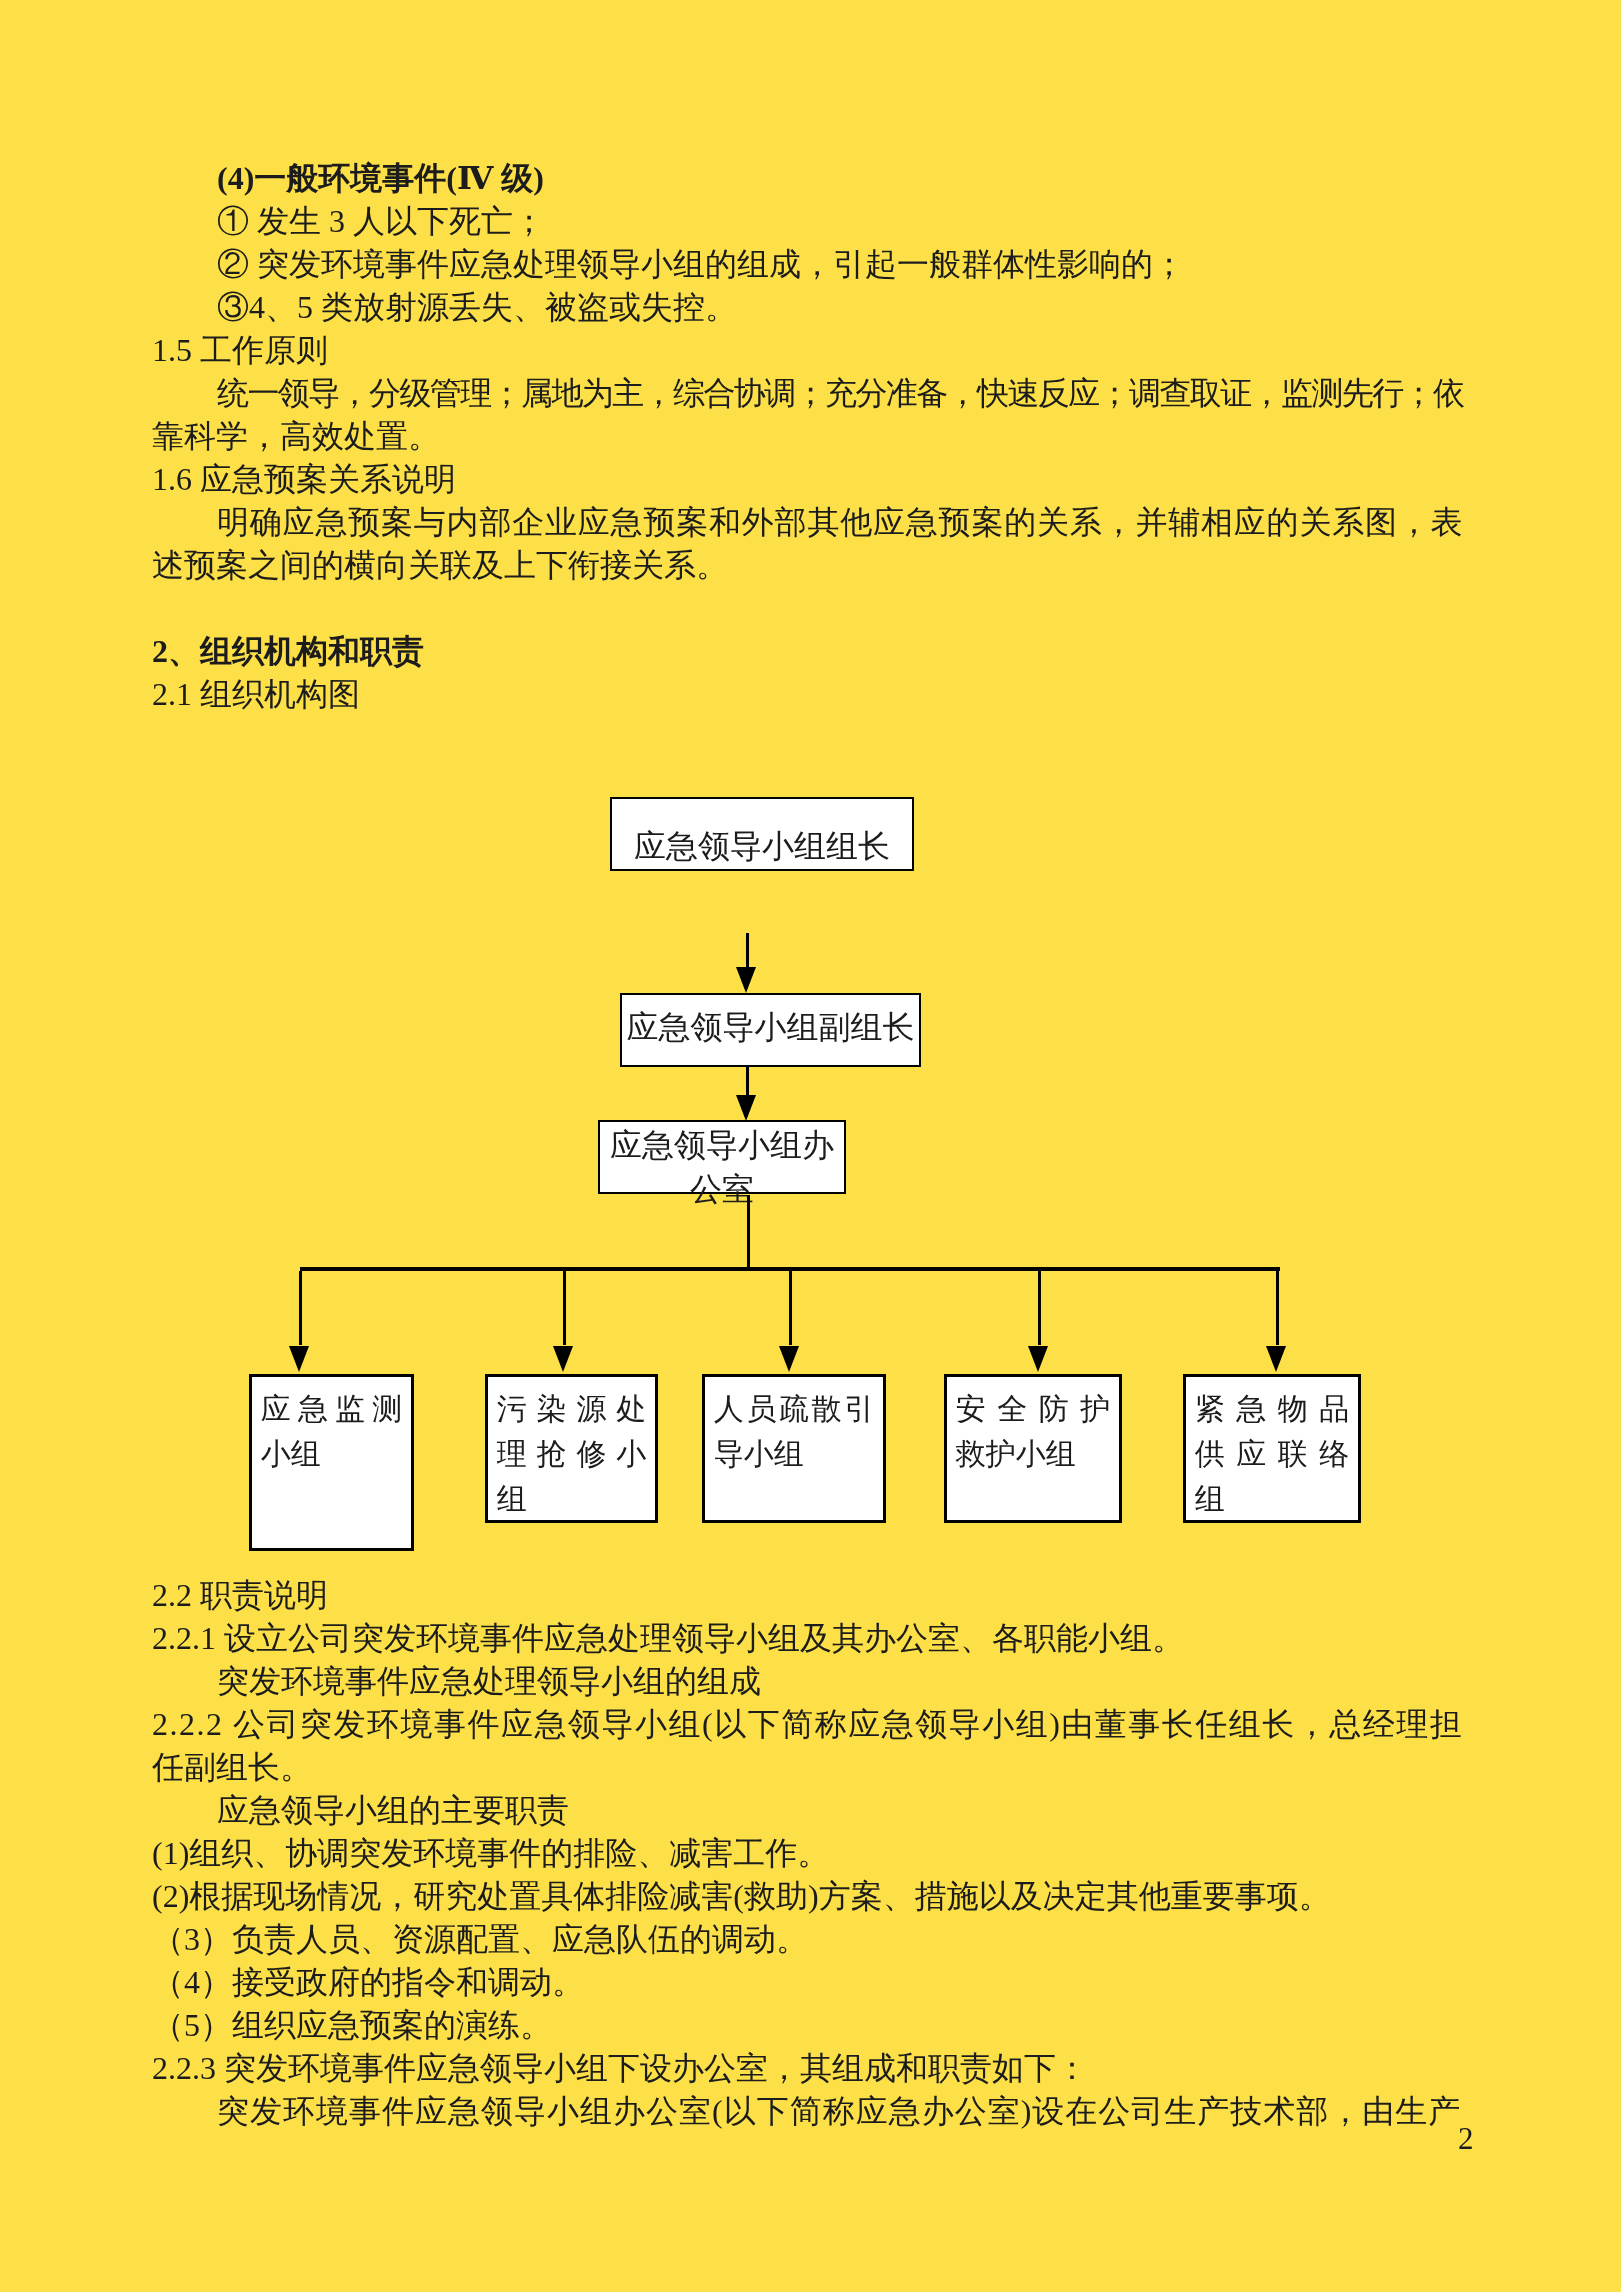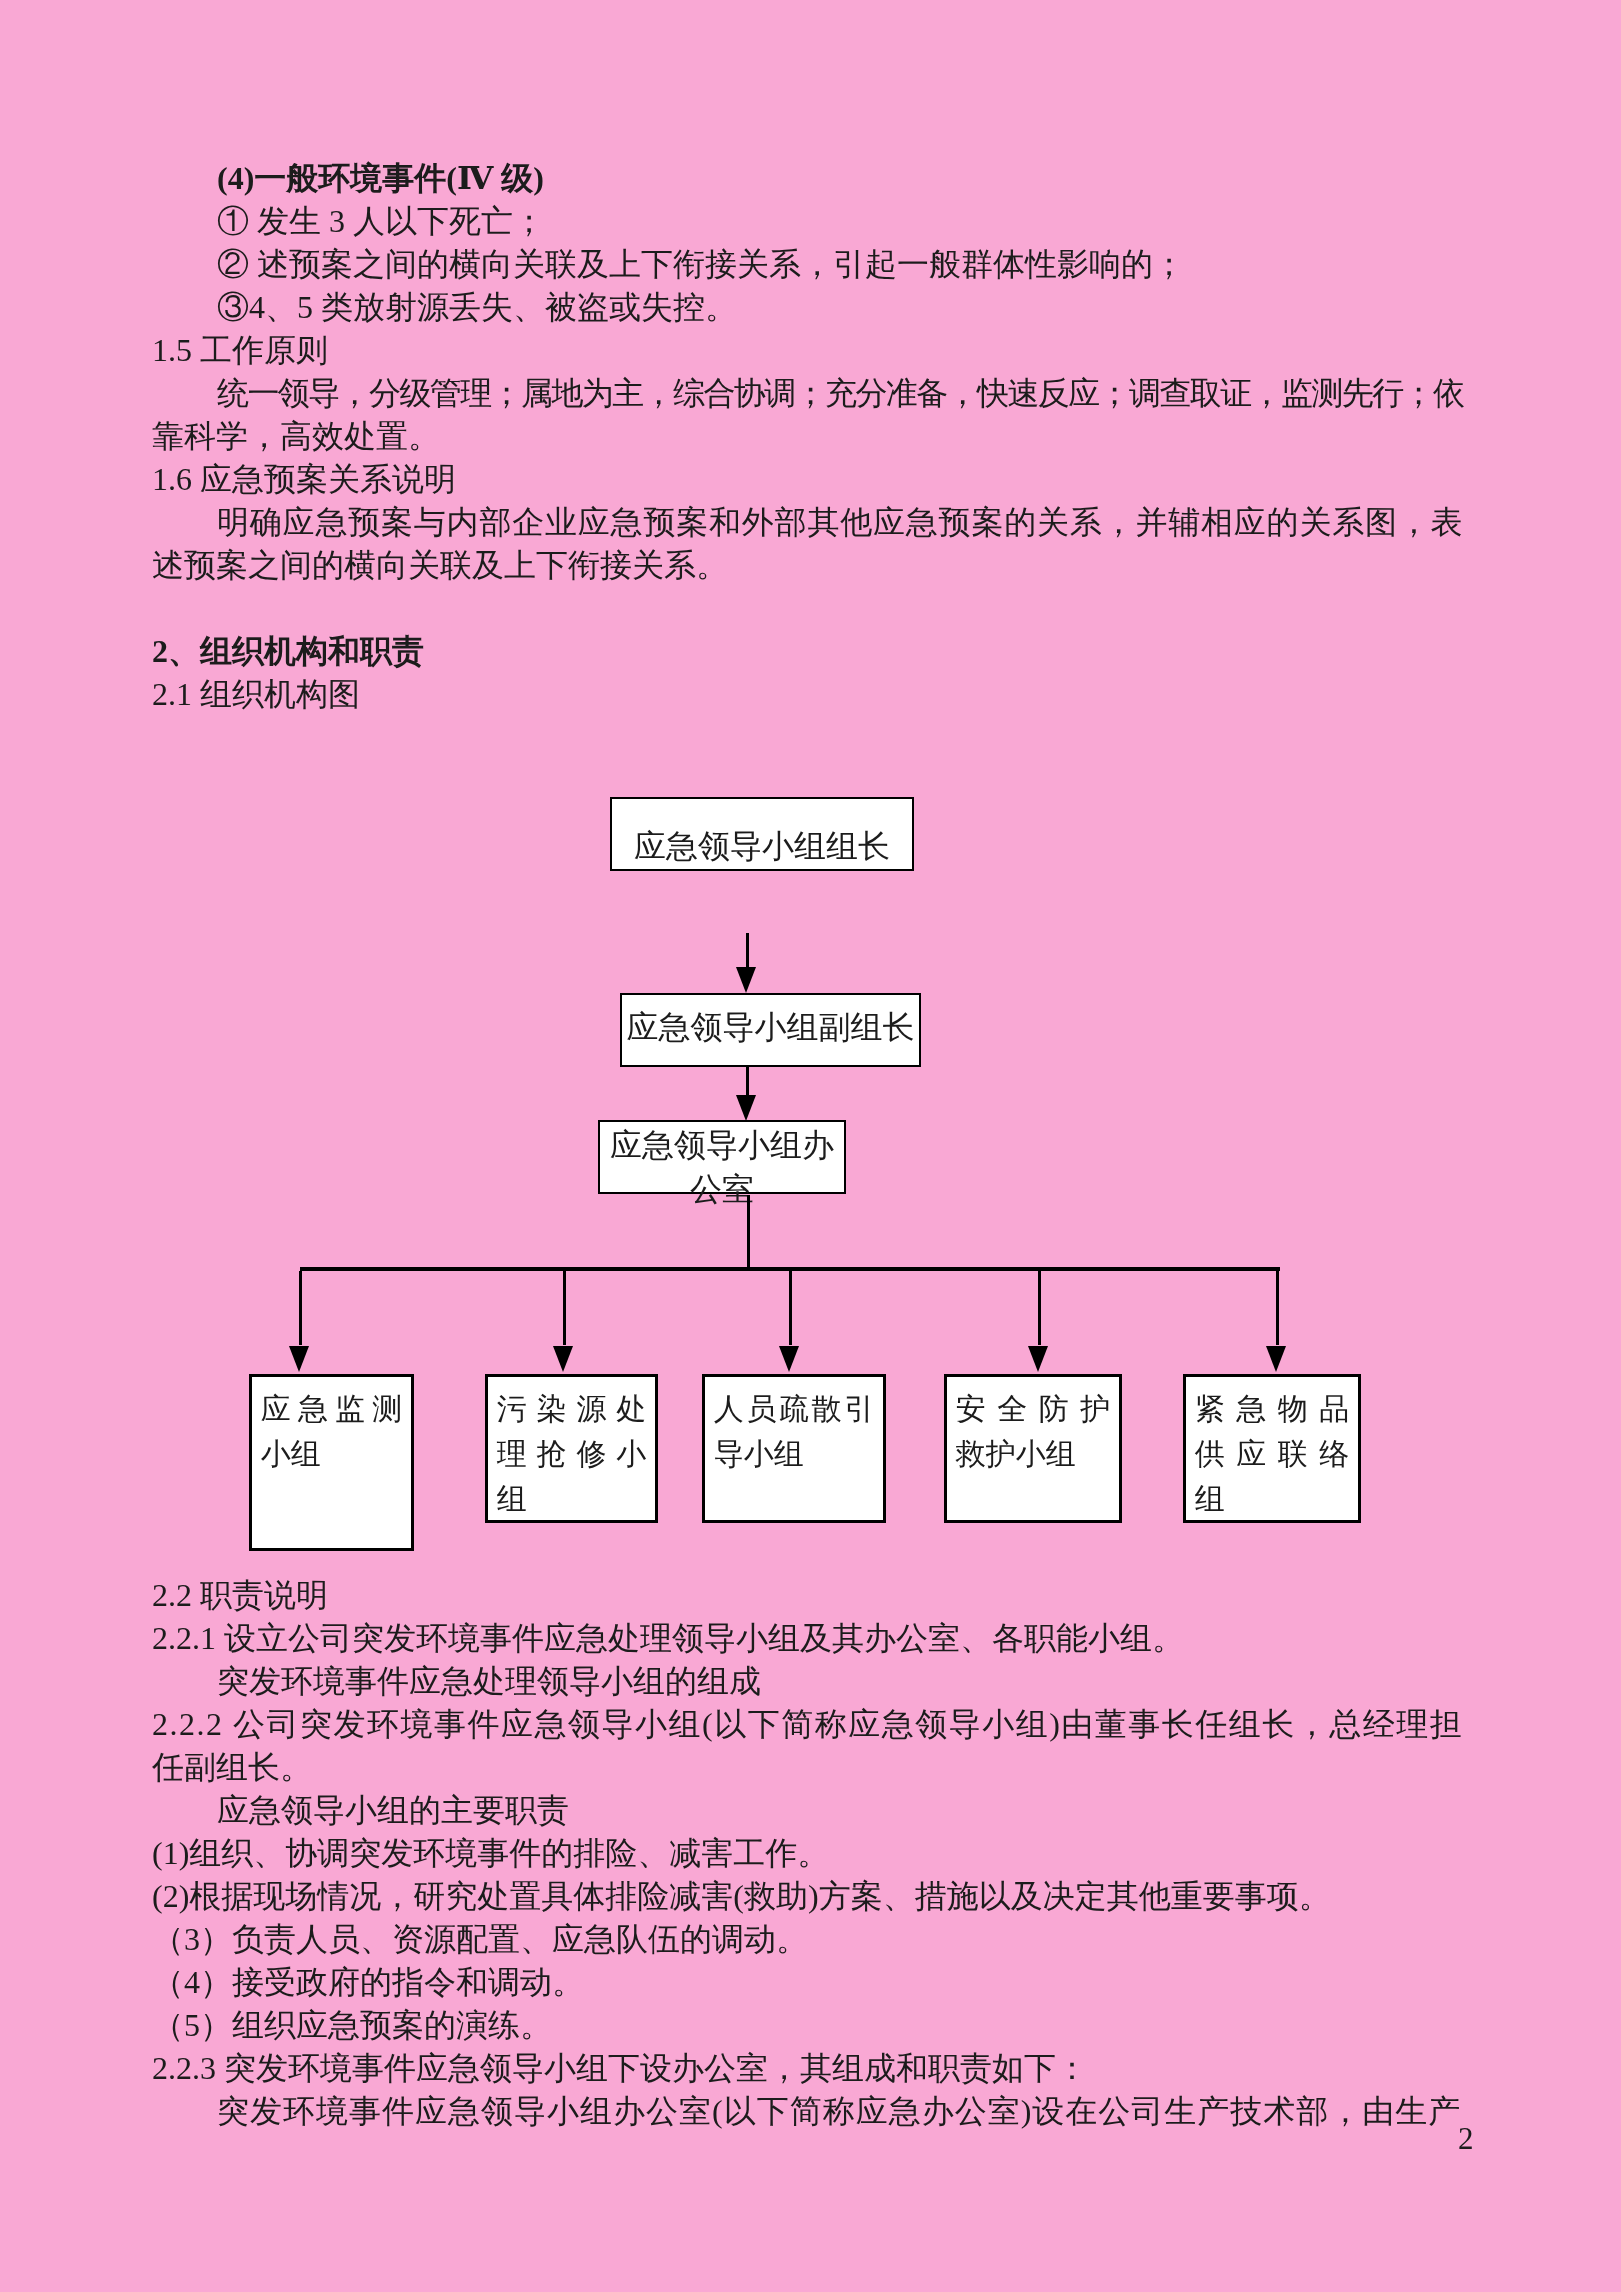--- a/index.html
+++ b/index.html
@@ -1,17 +1,17 @@
 <!DOCTYPE html>
 <html><head>
 <meta charset="utf-8">
 <style>
   html,body{margin:0;padding:0;background:#ffffff;}
   .page{
-    position:relative;width:1621px;height:2293px;background:#f9a8d4;
+    position:relative;width:1621px;height:2293px;background:#fde047;
     font-family:"Liberation Serif","DejaVu Serif",serif;
     color:#1c1c1c;overflow:hidden;
   }
   
   .textblock{position:absolute;left:152px;width:1323px;}
   .textblock.top{top:157px;}
   .textblock.bottom{top:1574px;}
   .line{font-size:32px;line-height:43px;min-height:43px;white-space:nowrap;}
   .line.indent{padding-left:65px;}
   .line.bold{font-weight:bold;}
@@ -52,21 +52,21 @@
 
 <div class="page">
 
   <div class="textblock top">
 
       <div class="line indent bold"><span class="t">(4)一般环境事件(Ⅳ 级)</span></div>
 
 
       <div class="line indent"><span class="t">① 发生 3 人以下死亡；</span></div>
 
-      <div class="line indent"><span class="t">② 述预案之间的横向关联及上下衔接关系，引起一般群体性影响的；</span></div>
+      <div class="line indent"><span class="t">② 突发环境事件应急处理领导小组的组成，引起一般群体性影响的；</span></div>
 
       <div class="line indent"><span class="t">③4、5 类放射源丢失、被盗或失控。</span></div>
 
       <div class="line"><span class="t">1.5 工作原则</span></div>
 
       <div class="line indent fill"><span class="t" style="letter-spacing: -1.6px;">统一领导，分级管理；属地为主，综合协调；充分准备，快速反应；调查取证，监测先行；依</span></div>
 
       <div class="line"><span class="t">靠科学，高效处置。</span></div>
 
       <div class="line"><span class="t">1.6 应急预案关系说明</span></div>

